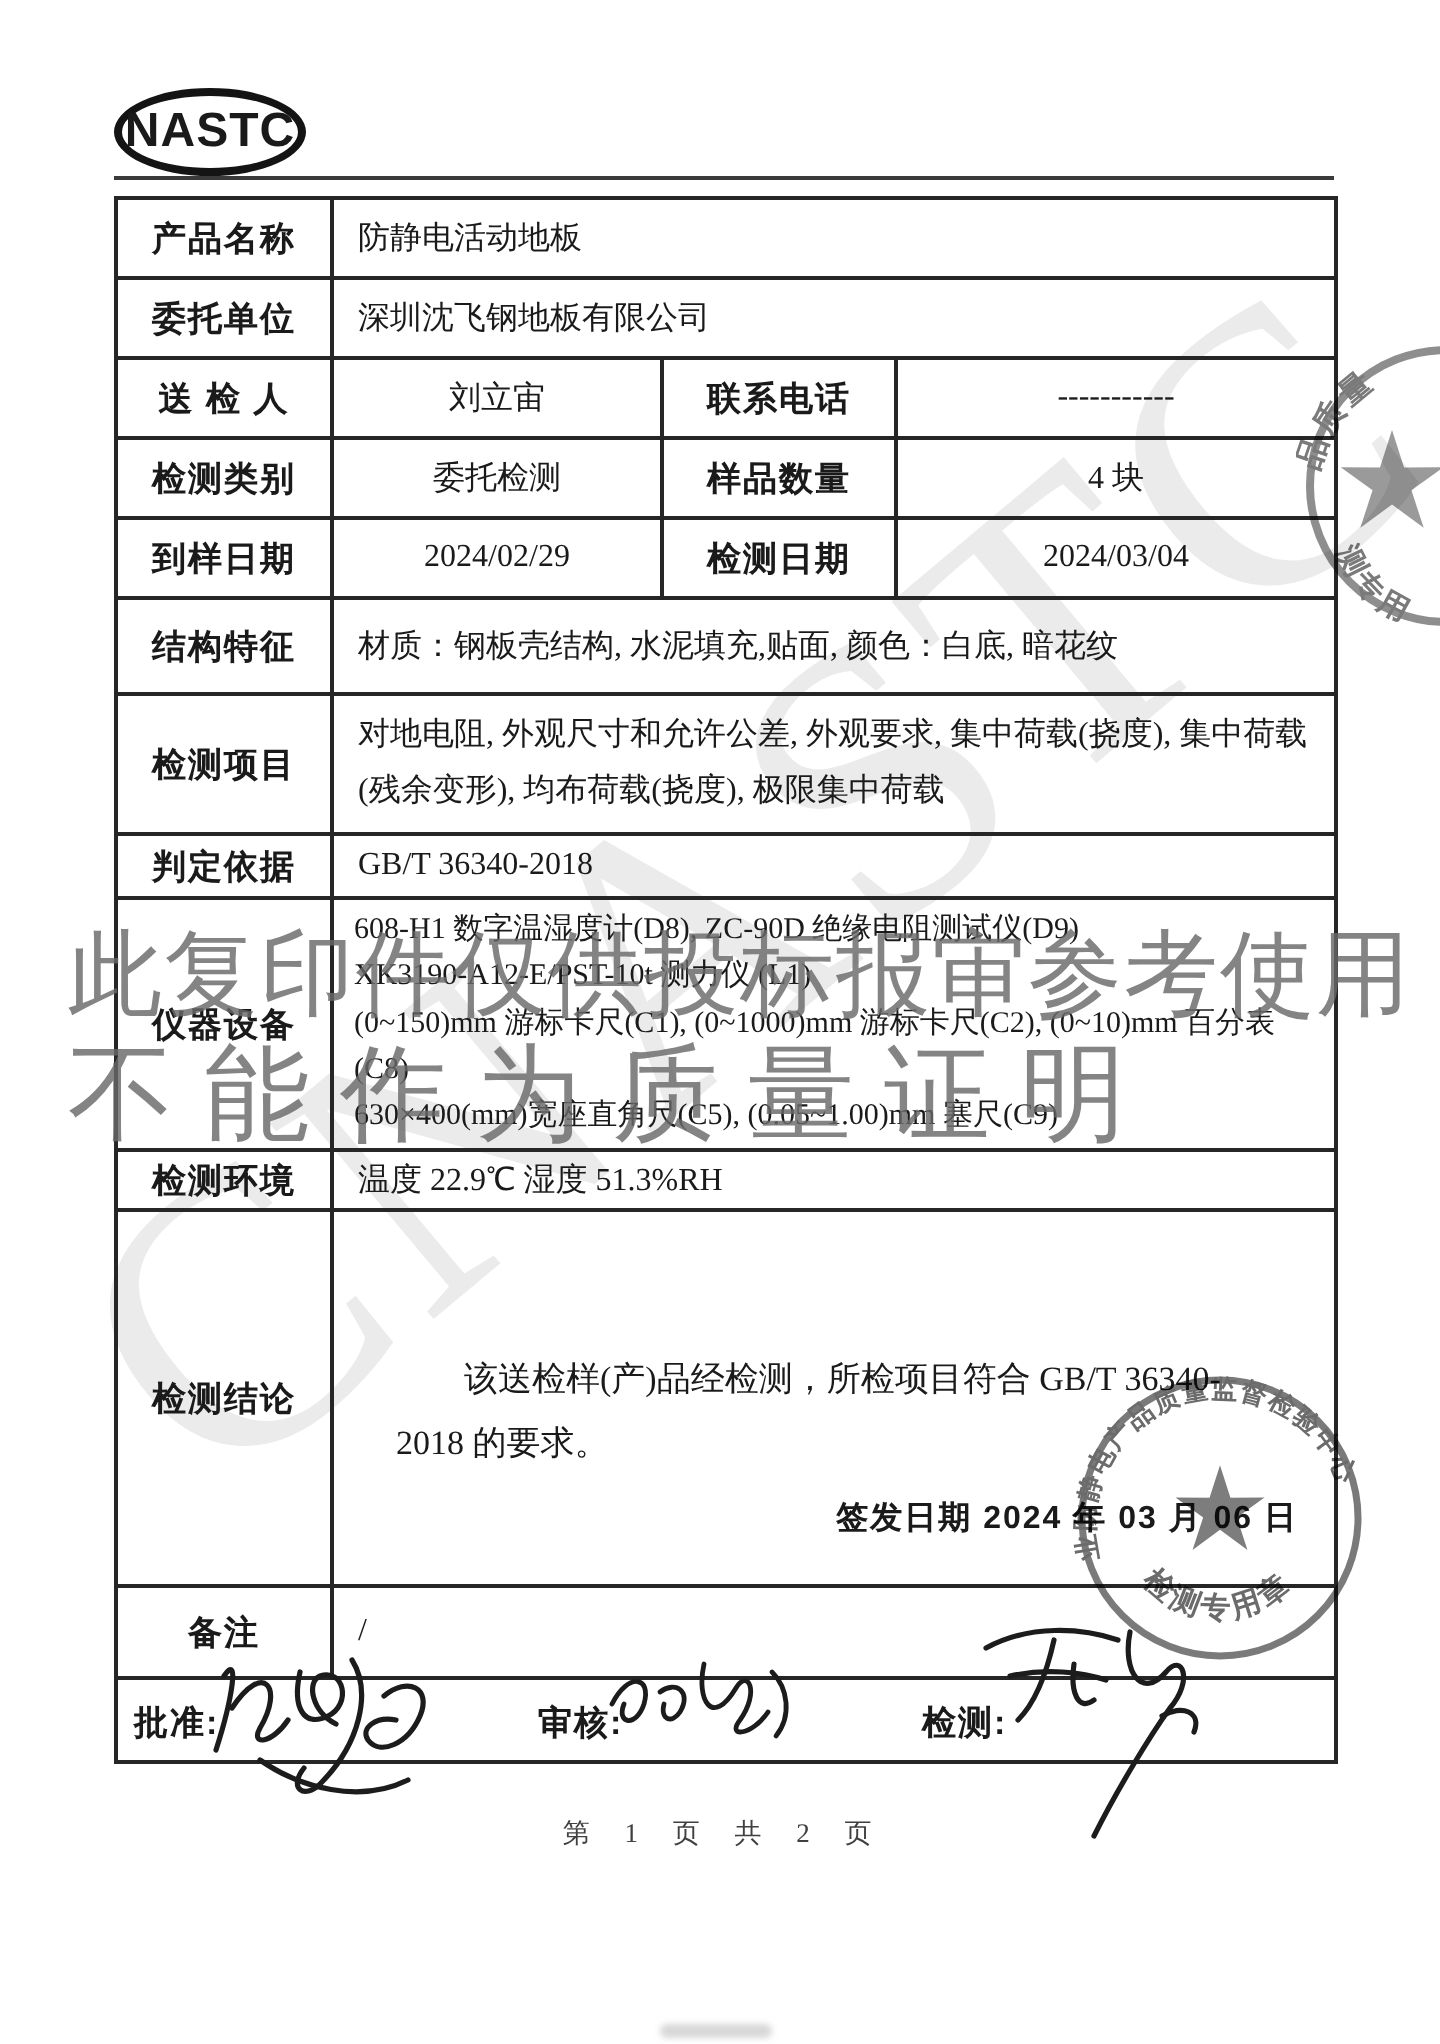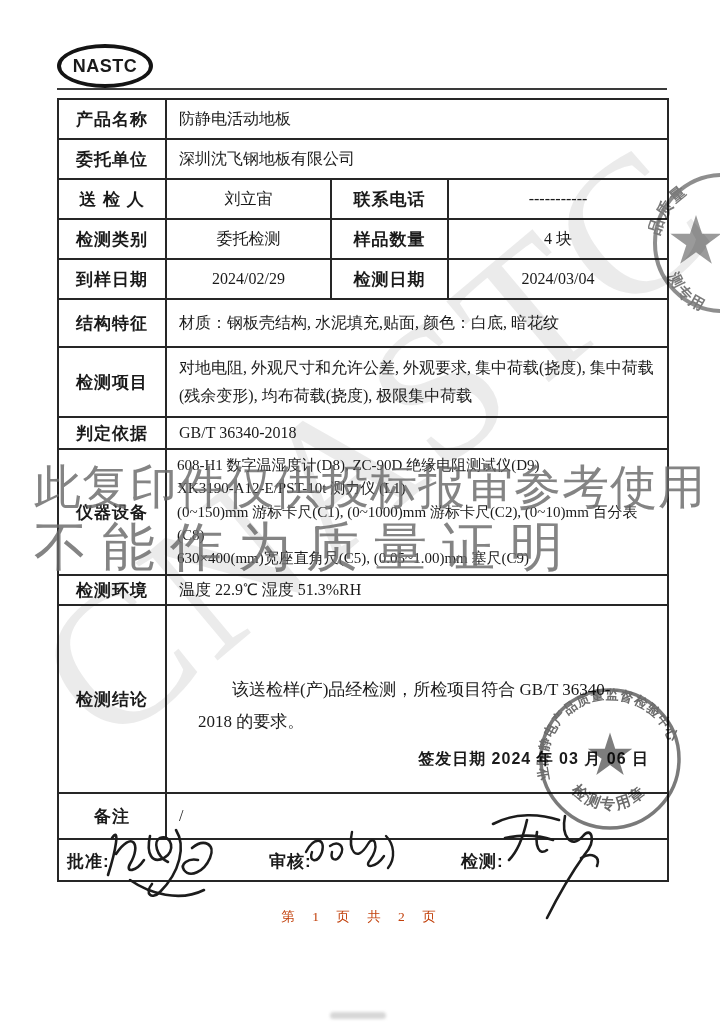--- a/index.html
+++ b/index.html
@@ -2,21 +2,21 @@
 <html><head>
 <meta charset="utf-8">
 <style>
   html,body{margin:0;padding:0;background:#ffffff;}
   .page{position:relative;width:720px;height:1022px;background:#fff;overflow:hidden;
         font-family:"Liberation Serif",serif;color:#1a1a1a;}
 
   
   .logo{position:absolute;left:57px;top:44px;width:96px;height:44px;border:4px solid #141414;
         border-radius:50%;display:flex;align-items:center;justify-content:center;box-sizing:border-box;}
-  .logo span{font-family:"Liberation Sans",sans-serif;font-weight:700;font-size:18px;letter-spacing:.5px;}
+  .logo span{font-family:"Liberation Sans",sans-serif;font-weight:700;font-size:24px;letter-spacing:.5px;}
   .header-rule{position:absolute;left:57px;top:88px;width:610px;height:2px;background:#3a3a3a;}
 
   
   .wm-diagonal{position:absolute;left:-60px;top:330px;width:870px;text-align:center;
         font-size:195px;font-family:"Liberation Serif",serif;letter-spacing:6px;
         color:rgba(100,100,100,0.13);transform:rotate(-40deg);pointer-events:none;z-index:1;}
 
   
   table.report{position:absolute;left:57px;top:98px;width:610px;border-collapse:collapse;
         table-layout:fixed;z-index:2;}
@@ -46,21 +46,21 @@
   .wm-line{position:absolute;font-family:"Liberation Serif",serif;color:rgba(105,105,105,0.82);
        white-space:nowrap;pointer-events:none;z-index:6;}
   .wm1{left:34px;top:456px;font-size:47px;letter-spacing:1px;}
   .wm2{left:34px;top:512px;font-size:53px;letter-spacing:15px;}
 
   
   .stamp{position:absolute;z-index:5;mix-blend-mode:multiply;}
   .sig{position:absolute;z-index:7;}
 
   .footer{position:absolute;left:0;top:908px;width:720px;text-align:center;
-       font-size:13.5px;letter-spacing:3px;word-spacing:8px;color:#c2410c;z-index:2;}
+       font-size:13.5px;letter-spacing:3px;word-spacing:8px;color:#404040;z-index:2;}
   .smudge{position:absolute;left:330px;top:1012px;width:56px;height:7px;border-radius:4px;
        background:rgba(140,140,140,0.35);filter:blur(1.5px);z-index:2;}
 </style>
 </head>
 <body>
 
 <div class="page">
 
   <div class="logo">
     <span>NASTC</span>

